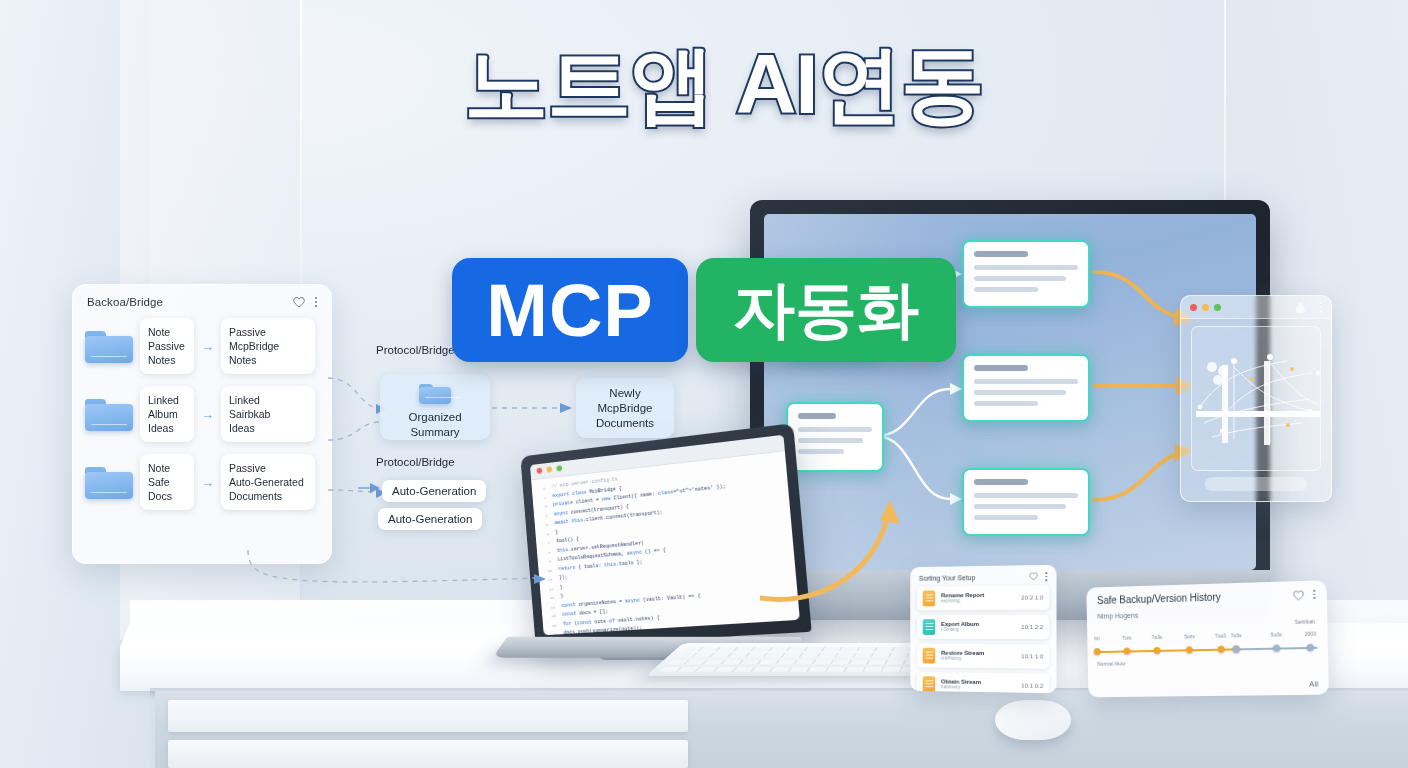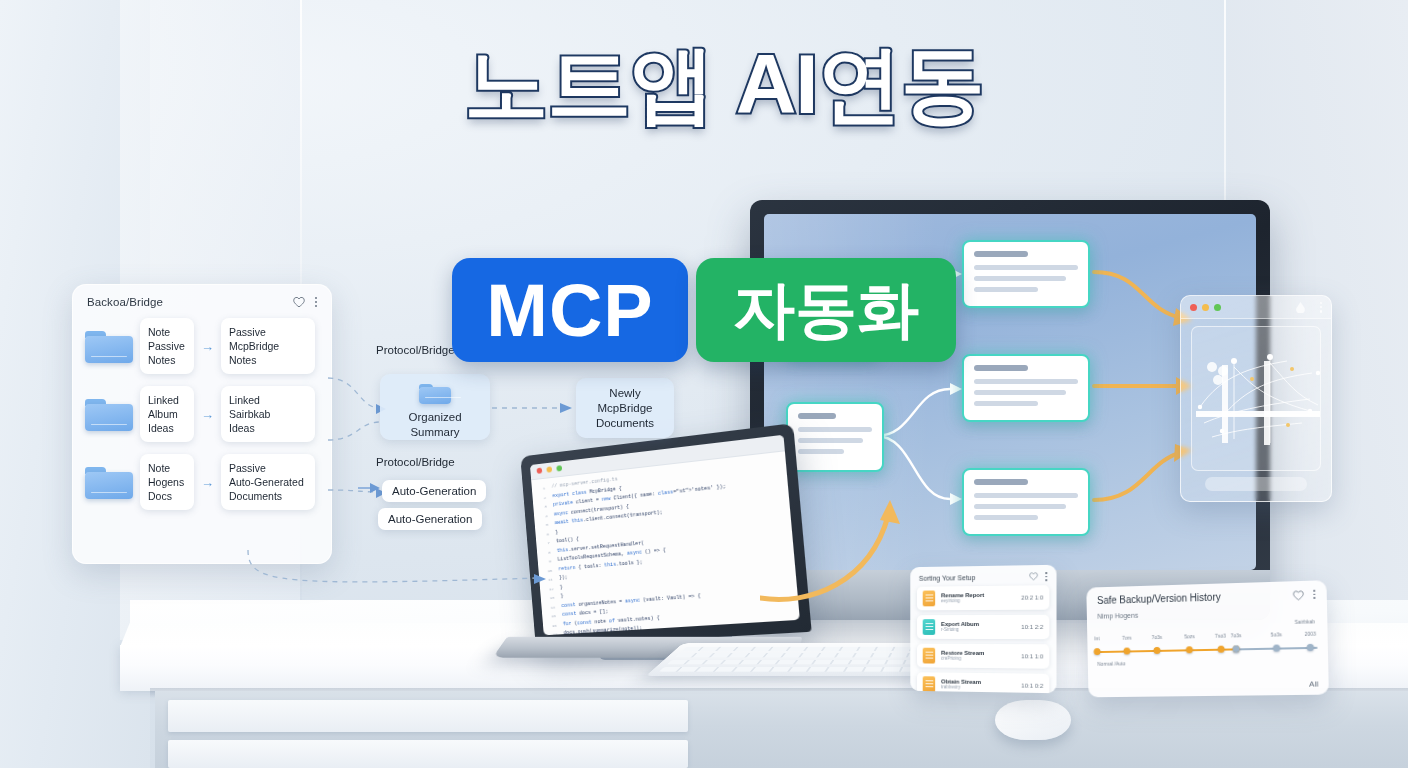--- a/index.html
+++ b/index.html
@@ -463,21 +463,21 @@
       </span>
     </div>
 
     <div class="frow" style="margin-top:10px">
       <span class="folder">
           <span class="tab"></span>
           <span class="body"></span>
         </span>
       <span class="chip a">
         <span>Note</span><br>
-        <span>Hogens</span><br>
+        <span>Safe</span><br>
         <span>Docs</span>
       </span>
       <span class="arr">→</span>
       <span class="chip b">
         <span>Passive</span><br>
         <span>Auto-Generated</span><br>
         <span>Documents</span>
       </span>
     </div>
   </div>

